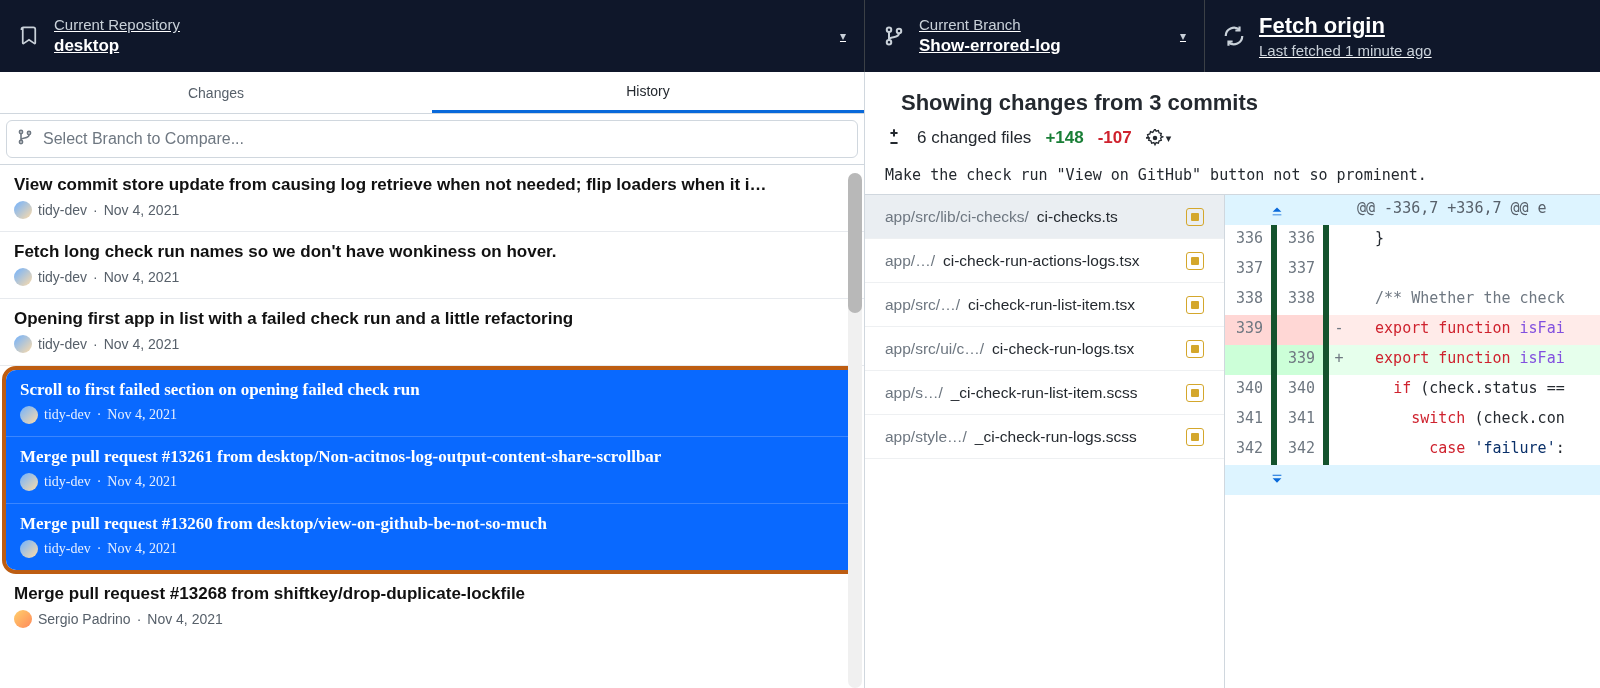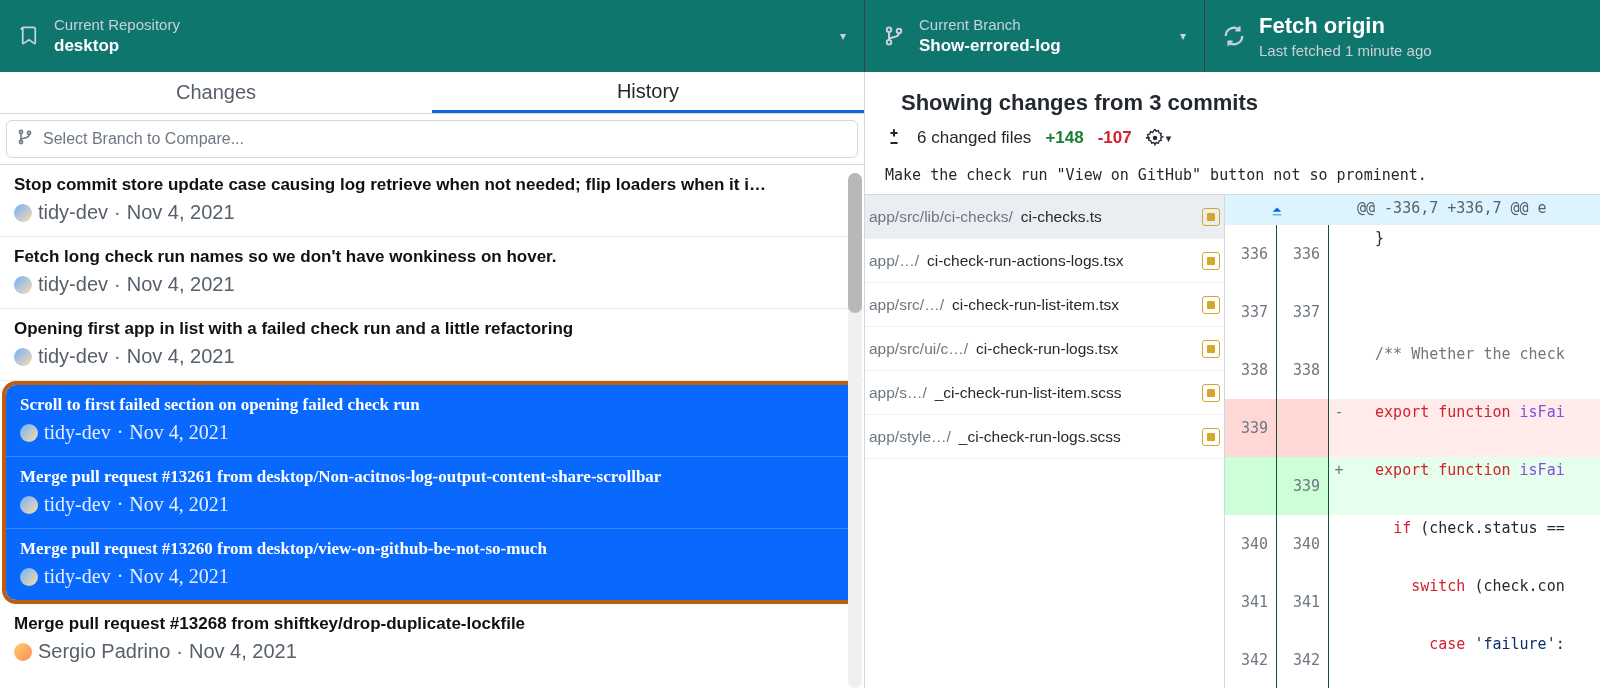--- a/index.html
+++ b/index.html
@@ -1,18 +1,18 @@
 <!DOCTYPE html>
 <html><head>
 <meta charset="utf-8">
 <style>
   * { box-sizing: border-box; margin: 0; padding: 0; }
   html, body { height: 100%; font-family: -apple-system, BlinkMacSystemFont, "Segoe UI", Helvetica, Arial, sans-serif; font-size: 14px; color: #24292f; background:#ffffff; overflow:hidden;}
   .toolbar {
-    display:flex; height:72px; background:#0f766e; color:#fff;
+    display:flex; height:72px; background:#0f172a; color:#fff;text-decoration:underline;
   }
   .tb-section {
     display:flex; align-items:center; padding:0 18px; gap:14px; border-right:1px solid #3b4046;
     position:relative; white-space:nowrap;
   }
   .tb-section:last-child{border-right:none;}
   .tb-repo { width:865px; }
   .tb-branch { width:340px; }
   .tb-fetch { flex:1; }
   .tb-labels { display:flex; flex-direction:column; line-height:1.3; }
@@ -20,37 +20,37 @@
   .tb-label-bottom { font-size:17px; font-weight:600; color:#fff; }
   .tb-small { font-size:15px; color:#c9d1d9; }
   .tb-caret { margin-left:auto; font-size:12px; color:#c9d1d9; }
   .tb-icon { width:22px; display:flex; justify-content:center; }
 
   .body { display:flex; height:calc(100% - 72px); }
 
   
   .left { width:865px; border-right:1px solid #d0d7de; display:flex; flex-direction:column; min-height:0;}
   .tabs { display:flex; height:42px; border-bottom:1px solid #d0d7de;}
-  .tab { flex:1; display:flex; align-items:center; justify-content:center; font-size:20px; color:#57606a; cursor:pointer;}
+  .tab { flex:1; display:flex; align-items:center; justify-content:center; font-size:14px; color:#57606a; cursor:pointer;}
   .tab.active { color:#24292f; border-bottom:3px solid #0969da; font-weight:500;}
 
   .compare-wrap { padding:6px 6px; border-bottom:1px solid #d0d7de;}
   .compare {
     display:flex; align-items:center; gap:10px; height:38px; border:1px solid #d0d7de; border-radius:6px;
     padding:0 10px; color:#6e7781; font-size:16px;
   }
 
   .commit-list { position:relative; flex:1; overflow:hidden;}
   .commit-scroll { position:absolute; top:8px; bottom:0; right:2px; width:14px; background:#f0f0f0; border-radius:7px;}
   .commit-thumb { position:absolute; top:0; left:0; right:0; height:140px; background:#b8b8b8; border-radius:7px;}
   .commit {
     padding:10px 14px 12px; border-bottom:1px solid #e7eaee;
   }
   .commit-title { font-size:17px; font-weight:600; color:#111; white-space:nowrap; overflow:hidden; text-overflow:ellipsis;}
-  .commit-meta { display:flex; align-items:center; gap:6px; margin-top:6px; font-size:20px; color:#57606a;}
+  .commit-meta { display:flex; align-items:center; gap:6px; margin-top:6px; font-size:14px; color:#57606a;}
   .avatar { width:18px; height:18px; border-radius:50%; display:inline-block;}
   .avatar.tidy { background:linear-gradient(135deg,#6fb1ff,#ffdca8);}
   .avatar.sergio{ background:linear-gradient(135deg,#ffcf6b,#ff8a5b);}
 
   .sel-group {
     border:4px solid #bd5d12; border-radius:14px; overflow:hidden; margin:0 2px;
   }
   .commit.selected { background:#0969ff; color:#fff; border-bottom:1px solid #3a86ff;font-family:Liberation Serif, serif;}
   .commit.selected .commit-title { color:#fff;}
   .commit.selected .commit-meta { color:#e8f0ff;}
@@ -62,34 +62,34 @@
   .summary-title { font-size:22px; font-weight:700; margin-bottom:12px;margin-left:16px;}
   .summary-row { display:flex; align-items:center; gap:14px; font-size:17px; color:#24292f; margin-bottom:14px;}
   .plusminus { font-weight:700; display:inline-flex; align-items:center; width:18px; justify-content:center;}
   .add { color:#1a7f37; font-weight:600;}
   .del { color:#cf222e; font-weight:600;}
   .gear { font-size:18px; color:#24292f; display:inline-flex; align-items:center; gap:2px;}
   .commit-msg { font-family: ui-monospace, SFMono-Regular, Menlo, monospace; font-size:15px; color:#24292f; margin:4px 20px 10px;}
 
   .detail-body { display:flex; flex:1; border-top:1px solid #d0d7de; min-height:0;}
   .files { width:360px; border-right:1px solid #d0d7de; overflow:hidden;}
-  .file-row { display:flex; align-items:center; height:44px; padding:0 4px; border-bottom:1px solid #eef0f2; font-size:15.5px; gap:8px; white-space:nowrap;}
+  .file-row { display:flex; align-items:center; height:44px; padding:0 20px; border-bottom:1px solid #eef0f2; font-size:15.5px; gap:8px; white-space:nowrap;}
   .file-row:first-child{background:#eaeef2;}
   .file-path-dim { color:#6e7781;}
   .file-path { color:#24292f;}
   .file-badge {
     margin-left:auto; width:18px; height:18px; border:1.8px solid #d4a72c; border-radius:3px; position:relative; flex-shrink:0;
   }
   .file-badge::after{
     content:""; position:absolute; inset:4px; background:#d4a72c; border-radius:1px;
   }
 
   .diff { flex:1; overflow:hidden; font-family: ui-monospace, SFMono-Regular, Menlo, monospace; font-size:15px;}
   .diff-row { display:flex; align-items:stretch; min-height:30px;}
-  .lnL, .lnR { width:52px; text-align:right; padding:20px 8px; color:#6e7781; background:#fff; border-right:1px solid #14532d;}
+  .lnL, .lnR { width:52px; text-align:right; padding:4px 8px; color:#6e7781; background:#fff; border-right:6px solid #14532d;}
   .sign { width:20px; text-align:center; color:#6e7781; padding:4px 0;}
   .code { flex:1; padding:4px 8px; white-space:pre; overflow:hidden;}
   .hunk .code, .hunk .sign { background:#ddf4ff; color:#57606a;}
   .expander { display:flex; align-items:center; justify-content:center; color:#0969da; background:#ddf4ff; width:104px;}
   .expander svg{display:block;}
   .removed .lnL,.removed .lnR{ background:#ffd7d5;}
   .removed .sign,.removed .code{ background:#ffebe9;}
   .added .lnL,.added .lnR{ background:#ccffd8;}
   .added .sign,.added .code{ background:#e6ffec;}
   .kw-purple{color:#8250df;}
@@ -160,21 +160,21 @@
               <path d="M4 5v6M12 6c0 4-8 2-8 5"></path>
             </svg>
         </span>
         <span>Select Branch to Compare...</span>
       </div>
     </div>
 
     <div class="commit-list">
 
       <div class="commit">
-        <div class="commit-title">Stop commit store update case causing log retrieve when not needed; flip loaders when it i…</div>
+        <div class="commit-title">View commit store update from causing log retrieve when not needed; flip loaders when it i…</div>
         <div class="commit-meta">
             <span class="avatar tidy"></span>
             <span>tidy-dev</span>
             <span>·</span>
             <span>Nov 4, 2021</span>
           </div>
       </div>
       <div class="commit">
         <div class="commit-title">Fetch long check run names so we don't have wonkiness on hover.</div>
         <div class="commit-meta">

